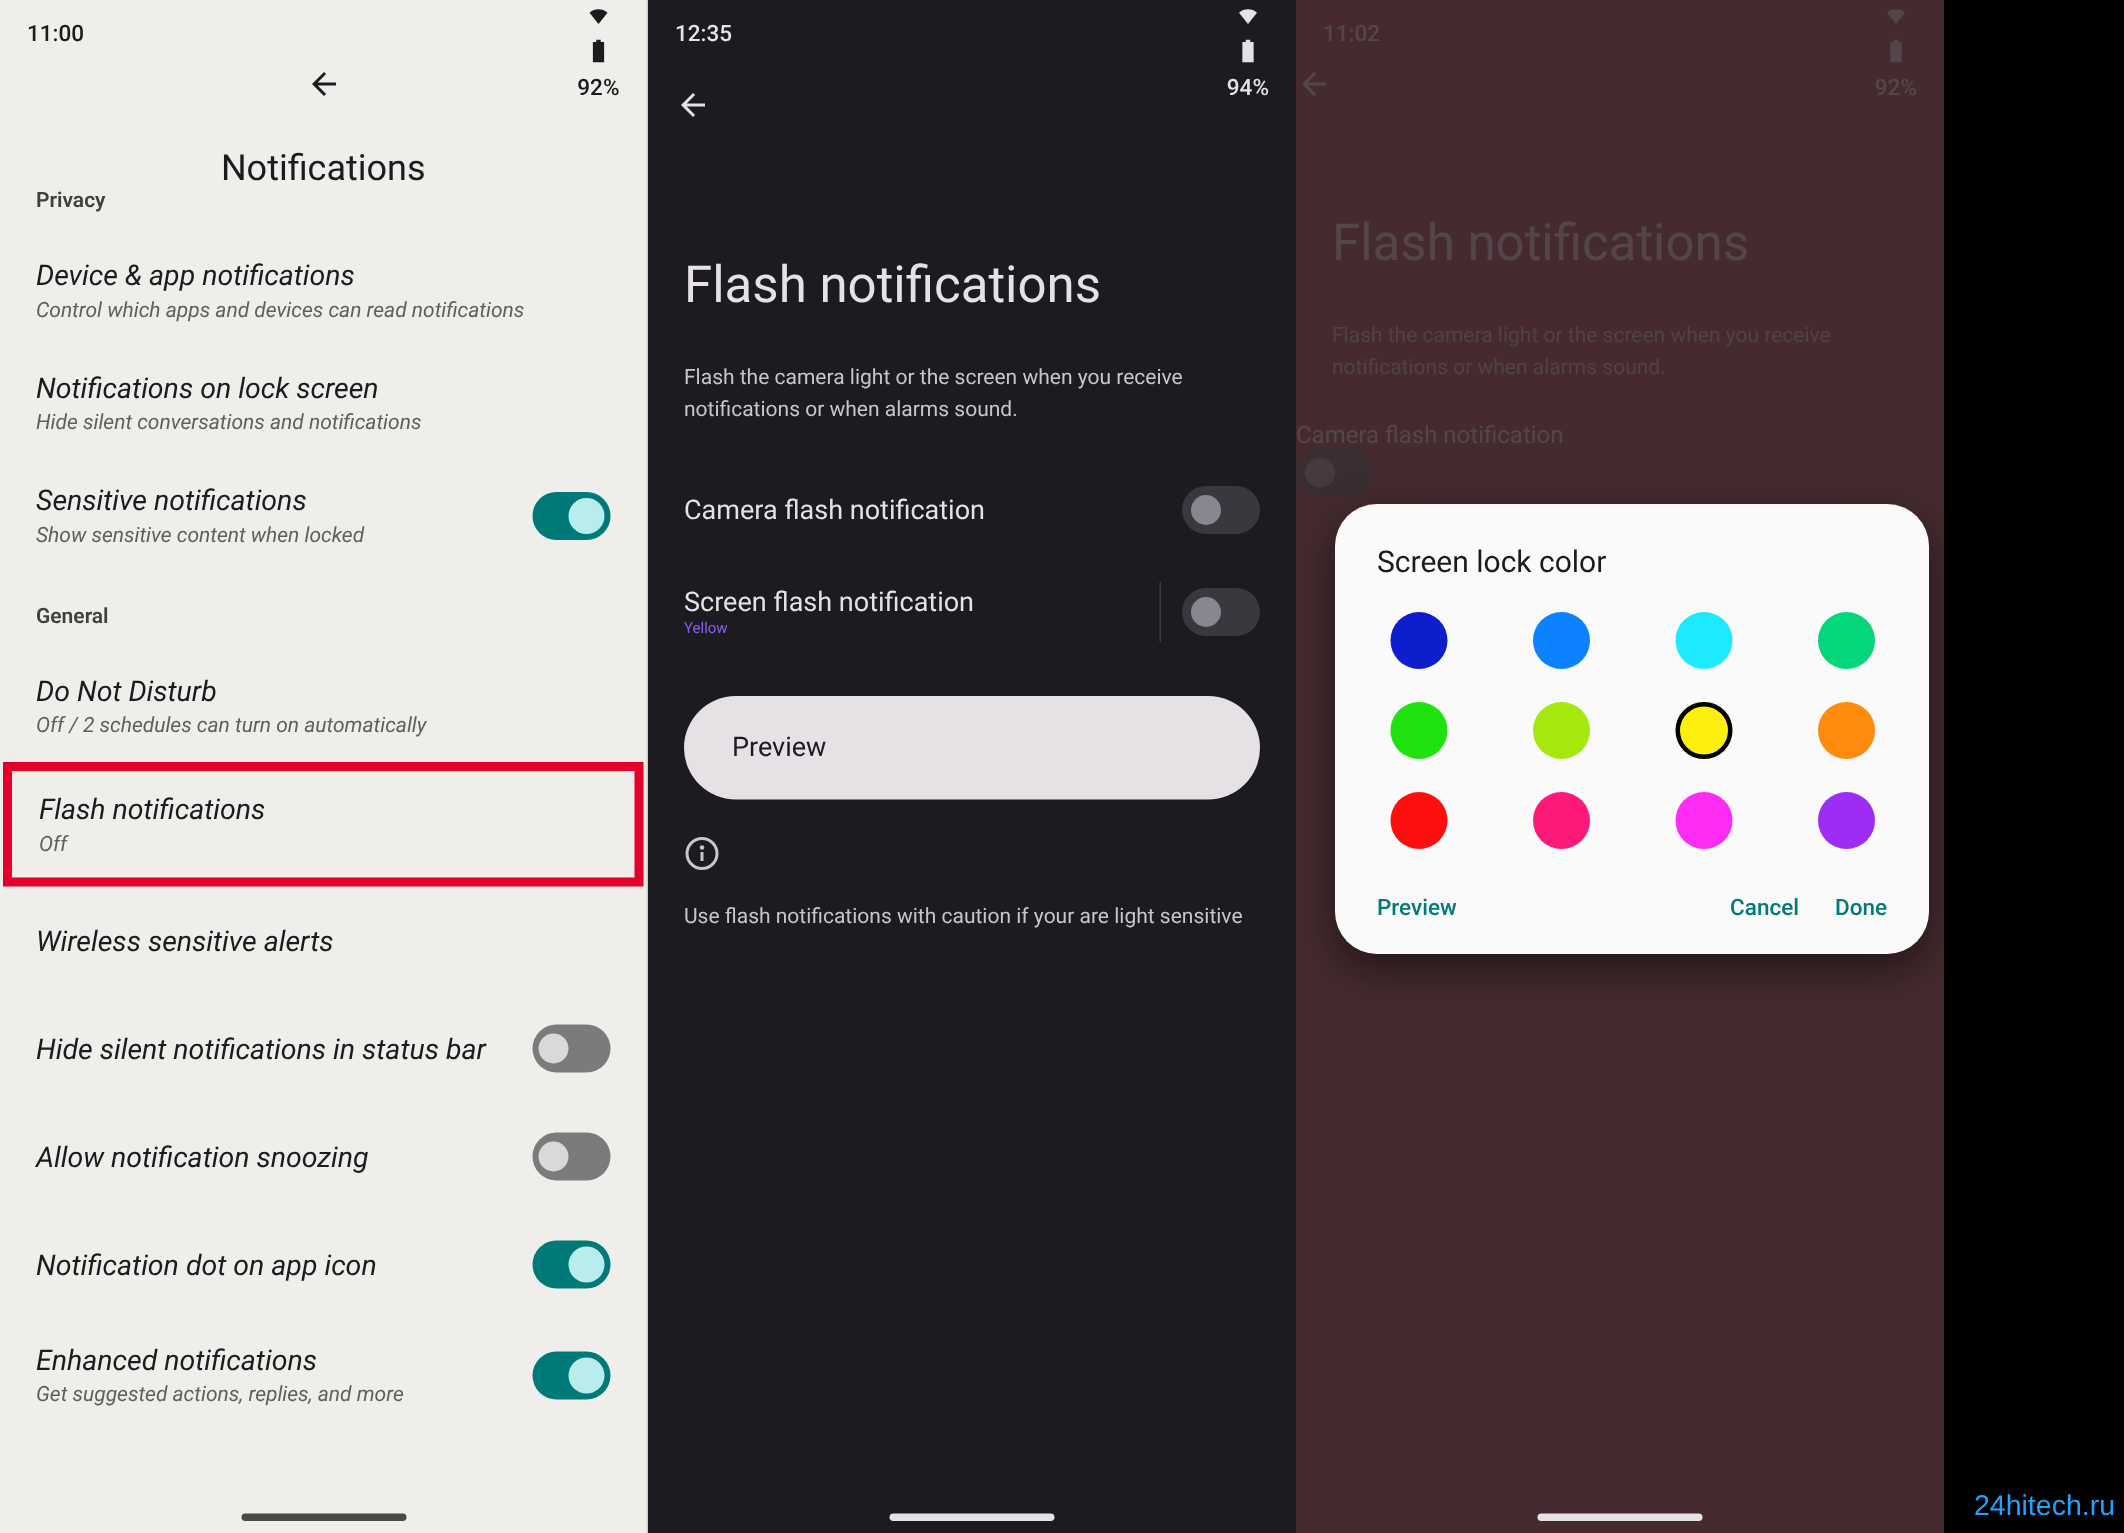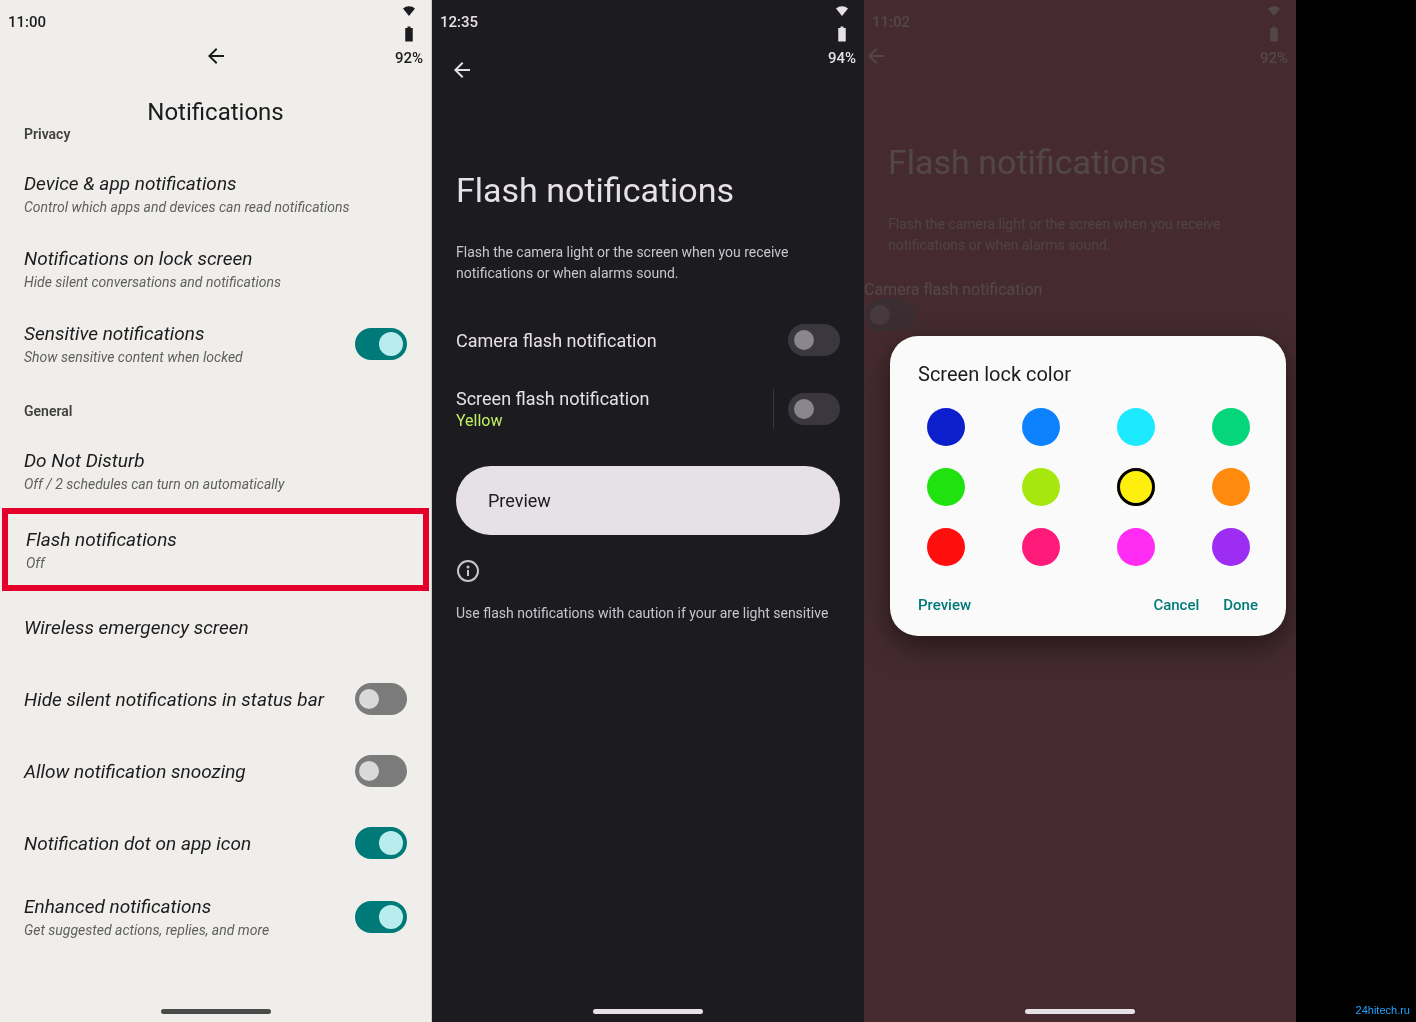--- a/index.html
+++ b/index.html
@@ -1,19 +1,19 @@
 <!DOCTYPE html>
 <html><head>
 <meta charset="utf-8">
 <style>
   * { box-sizing: border-box; margin: 0; padding: 0; font-family: Roboto, "Segoe UI", Arial, sans-serif; }
   body { width: 1416px; height: 1022px; display: flex; background: #000; overflow: hidden; position: relative; }
   .phone { width: 432px; height: 1022px; position: relative; overflow: hidden; }
   
-  .statusbar { height: 44px; display: flex; align-items: center; justify-content: space-between; padding: 0 8px; font-size: 15px; font-weight: 500; }
+  .statusbar { height: 44px; display: flex; align-items: center; justify-content: space-between; padding: 0 18px; font-size: 15px; font-weight: 500; }
   .status-icons { display: flex; align-items: center; gap: 6px; flex-direction: column; }
   .status-icons svg { width: 18px; height: 18px; }
   
   .p1 { background: #f0eeea; color: #1c1b1f; border-right: 1px solid #ccc; }
   .p1 .appbar { height: 56px; display: flex; align-items: center; padding: 0 18px; gap: 26px; flex-direction: column; }
   .p1 .appbar .title { font-size: 24px; font-weight: 400; }
   .back-icon svg { width: 24px; height: 24px; }
   .p1 .content { padding: 4px 0 0; }
   .sect-header { color: #404040; font-weight: 600; font-size: 14px; padding: 22px 24px 14px; }
   .row { padding: 16px 24px; display: flex; align-items: center; justify-content: space-between; gap: 16px; min-height: 72px; font-style: italic; }
@@ -32,21 +32,21 @@
   .p1 .navpill { background: #4a4a4a; }
   
   .p2 { background: #1c1b1f; color: #e6e1e5; }
   .p2 .statusbar { color: #e6e1e5; }
   .p2 .appbar { height: 56px; display: flex; align-items: center; padding: 0 18px; }
   .p2 .appbar .back-icon { color: #e6e1e5; }
   .p2 .bigtitle { font-size: 34px; font-weight: 400; padding: 70px 24px 24px; color: #e6e1e5; }
   .p2 .desc { font-size: 14px; color: #c9c5cd; padding: 8px 24px 24px; line-height: 1.5; }
   .p2 .row2 { display: flex; align-items: center; justify-content: space-between; padding: 16px 24px; }
   .p2 .row2 .title { font-size: 18px; color: #e6e1e5; }
-  .p2 .row2 .sub { font-size: 16px; color: #bef264; margin-top: 2px; }
+  .p2 .row2 .sub { font-size: 10px; color: #8b5cf6; margin-top: 2px; }
   .divider-line { width: 1px; background: #3a383e; margin: 0 14px; height: 40px; }
   .toggle-dark-off { width: 52px; height: 32px; border-radius: 16px; background: #3a383e; position: relative; flex-shrink: 0; }
   .toggle-dark-off .knob { position: absolute; left: 6px; top: 6px; width: 20px; height: 20px; border-radius: 50%; background: #8a868f; }
   .row-right { display:flex; align-items:center; }
   .previewbtn { margin: 20px 24px 24px; background: #e6e1e5; color: #1c1b1f; border-radius: 40px; padding: 24px 32px; font-size: 18px; }
   .info-icon { margin: 8px 24px 8px; }
   .info-icon svg { width: 24px; height: 24px; color: #c9c5cd; }
   .caution { font-size: 14px; color: #c9c5cd; padding: 10px 24px; }
   .p2 .navpill { background: #e6e1e5; }
   
@@ -58,21 +58,21 @@
   .p3 .below { opacity: 0.55; }
   .dialog { position: absolute; left: 26px; right: 10px; top: 336px; background: #fafafa; border-radius: 28px; padding: 26px 28px 22px; box-shadow: 0 10px 30px rgba(0,0,0,0.5); z-index: 10; }
   .dialog-title { font-size: 20px; color: #1c1b1f; margin-bottom: 22px; }
   .color-grid { display: grid; grid-template-columns: repeat(4,1fr); gap: 22px 40px; justify-items: center; margin-bottom: 30px; }
   .swatch { width: 38px; height: 38px; border-radius: 50%; }
   .swatch.selected { outline: 3px solid #000; outline-offset: -3px; }
   .dialog-actions { display: flex; justify-content: space-between; align-items: center; }
   .dialog-actions .left, .dialog-actions .right { display: flex; gap: 24px; }
   .dialog-actions button { background: none; border: none; color: #007a79; font-size: 15px; font-weight: 500; cursor: pointer; }
   .p3 .navpill { background: #e6e1e5; z-index: 11; }
-  .watermark { position: absolute; right: 6px; bottom: 6px; color: #1fa3ff; font-size: 11px; z-index: 20; font-family: Arial; }
+  .watermark { position: absolute; right: 6px; bottom: 6px; color: #1fa3ff; font-size: 19px; z-index: 20; font-family: Arial; }
 </style>
 </head>
 <body>
 
 <svg width="0" height="0" style="position:absolute">
   <defs>
     <g id="bell-off">
         <path d="M12 2a6 6 0 00-6 6v3l-2 3h5M18 14l-2-3V8a6 6 0 00-2-4M4 4l16 16M10 18a2 2 0 004 0" fill="none" stroke="currentColor" stroke-width="2" stroke-linecap="round"></path>
       </g>
     <g id="wifi">
@@ -152,21 +152,21 @@
 
     <div class="row highlight">
       <div class="txt">
         <span class="title">Flash notifications</span>
         <span class="sub">Off</span>
       </div>
     </div>
 
     <div class="row">
       <div class="txt">
-        <span class="title">Wireless emergency screen</span>
+        <span class="title">Wireless sensitive alerts</span>
       </div>
     </div>
 
     <div class="row">
       <div class="txt">
           <span class="title">Hide silent notifications in status bar</span>
         </div>
       <div class="toggle off">
           <div class="knob"></div>
         </div>

